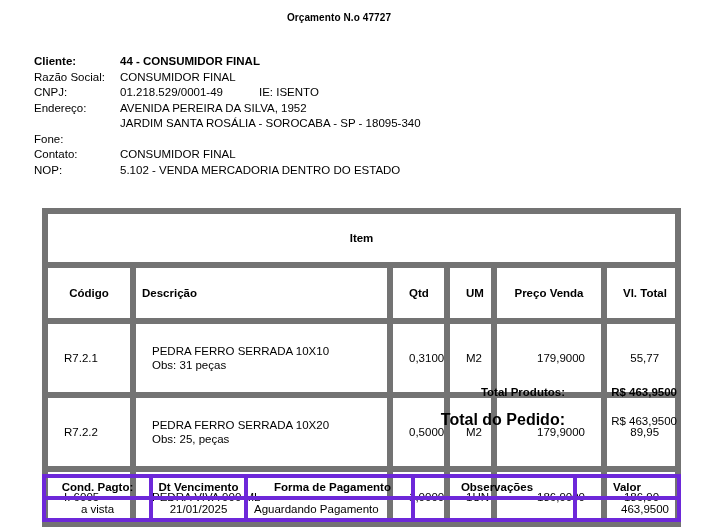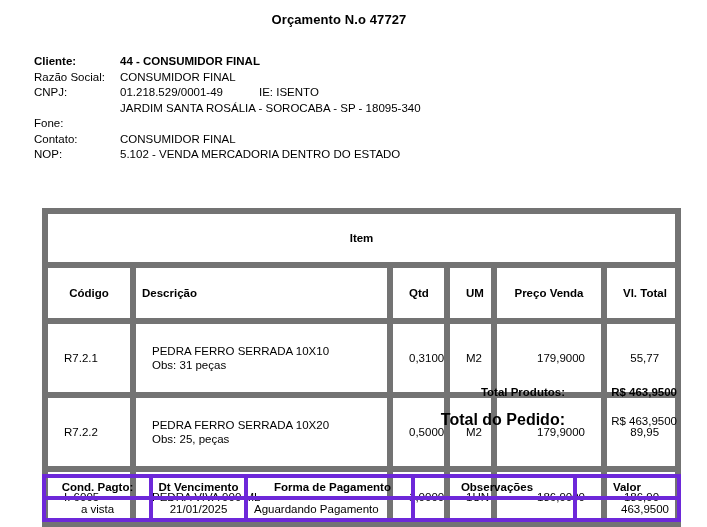--- a/index.html
+++ b/index.html
@@ -18,21 +18,21 @@
   }
 
   
   .doc-title {
     position: absolute;
     top: 12px;
     left: 0;
     width: 678px;
     text-align: center;
     font-weight: bold;
-    font-size: 13px;
+    font-size: 10px;
     letter-spacing: 0.1px;
   }
 
   
   .info-block {
     position: absolute;
     top: 54px;
     left: 34px;
     width: 560px;
   }
@@ -194,20 +194,24 @@
   <div class="info-row">
     <span class="info-label">Razão Social:</span>
     <span class="info-value">CONSUMIDOR FINAL</span>
   </div>
 
   <div class="info-row">
     <span class="info-label">CNPJ:</span>
     <span class="info-value"><span>01.218.529/0001-49</span><span class="ie">IE:  ISENTO</span></span>
   </div>
 
+  <div class="info-row">
+    <span class="info-label">Endereço:</span>
+    <span class="info-value">AVENIDA PEREIRA DA SILVA, 1952</span>
+  </div>
 
   <div class="info-row">
     <span class="info-label"></span>
     <span class="info-value">JARDIM SANTA ROSÁLIA - SOROCABA - SP - 18095-340</span>
   </div>
 
   <div class="info-row">
     <span class="info-label">Fone:</span>
   </div>
 

